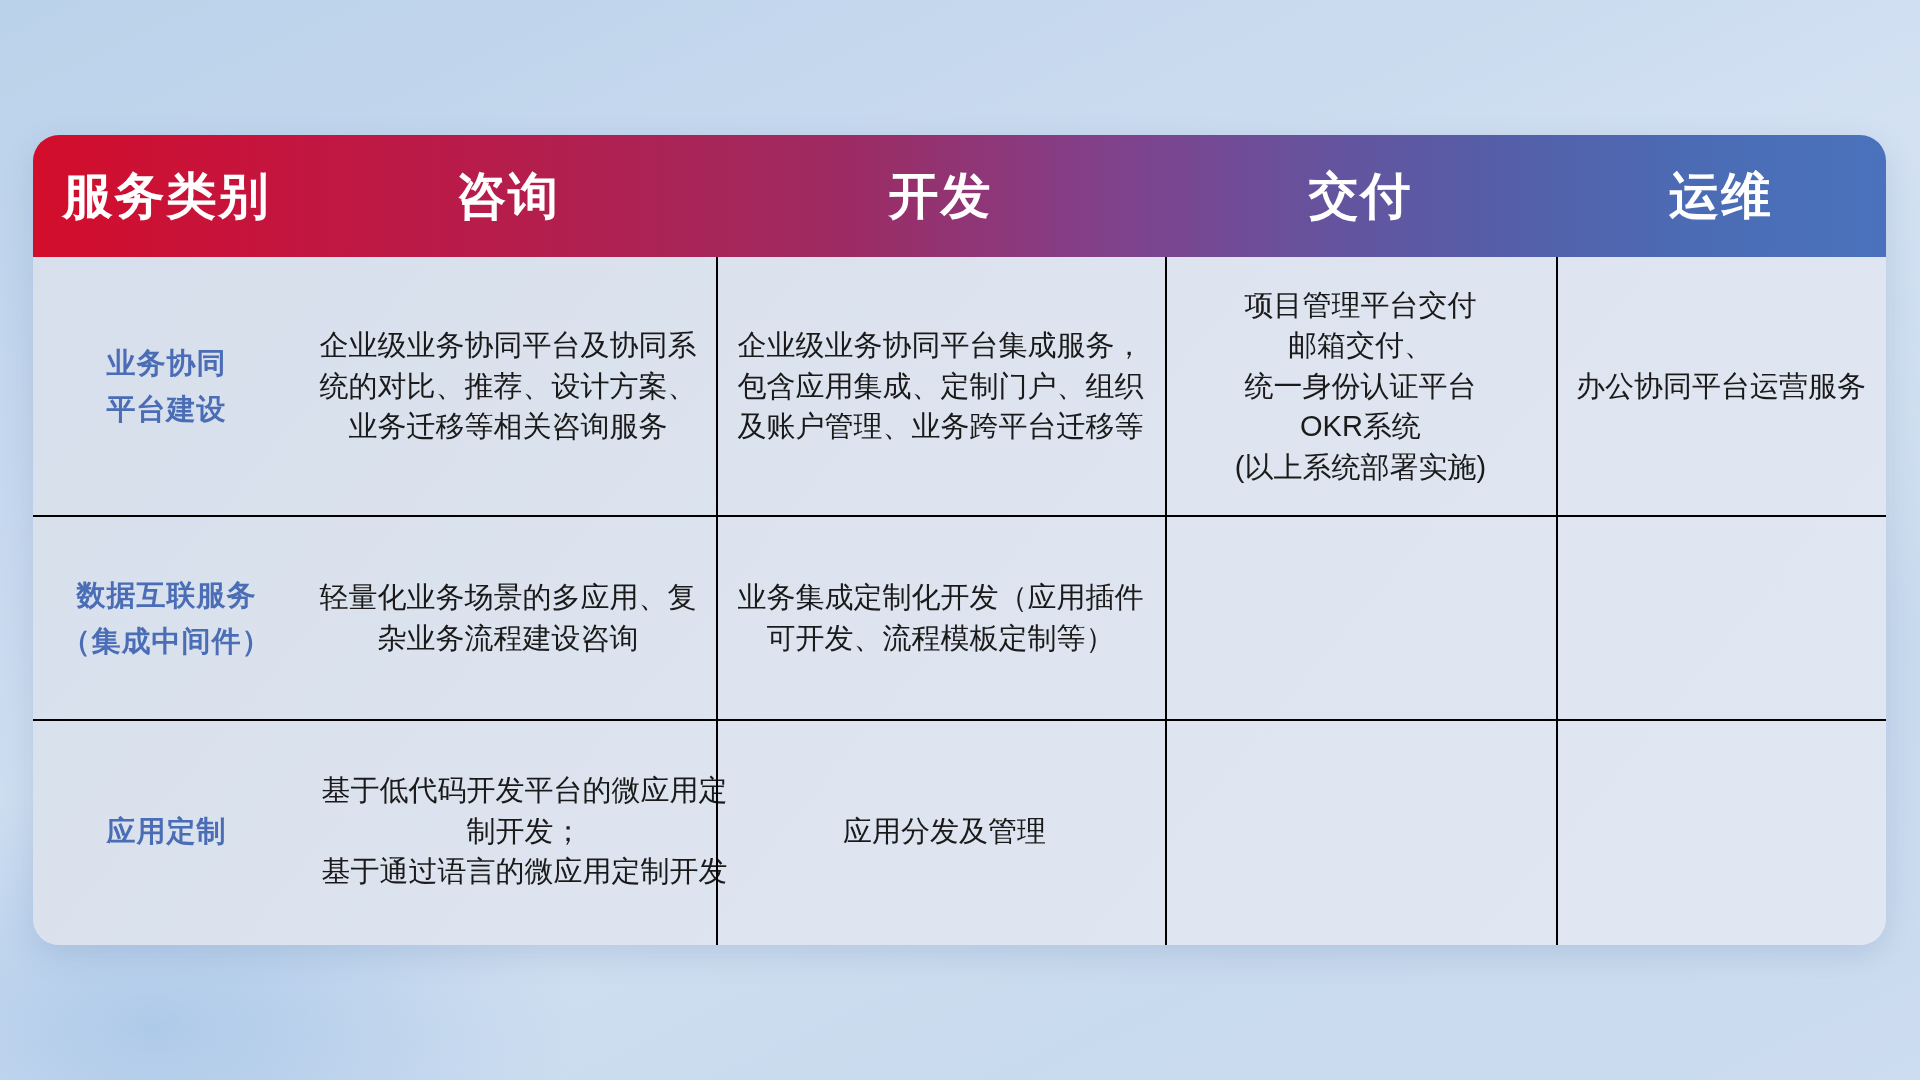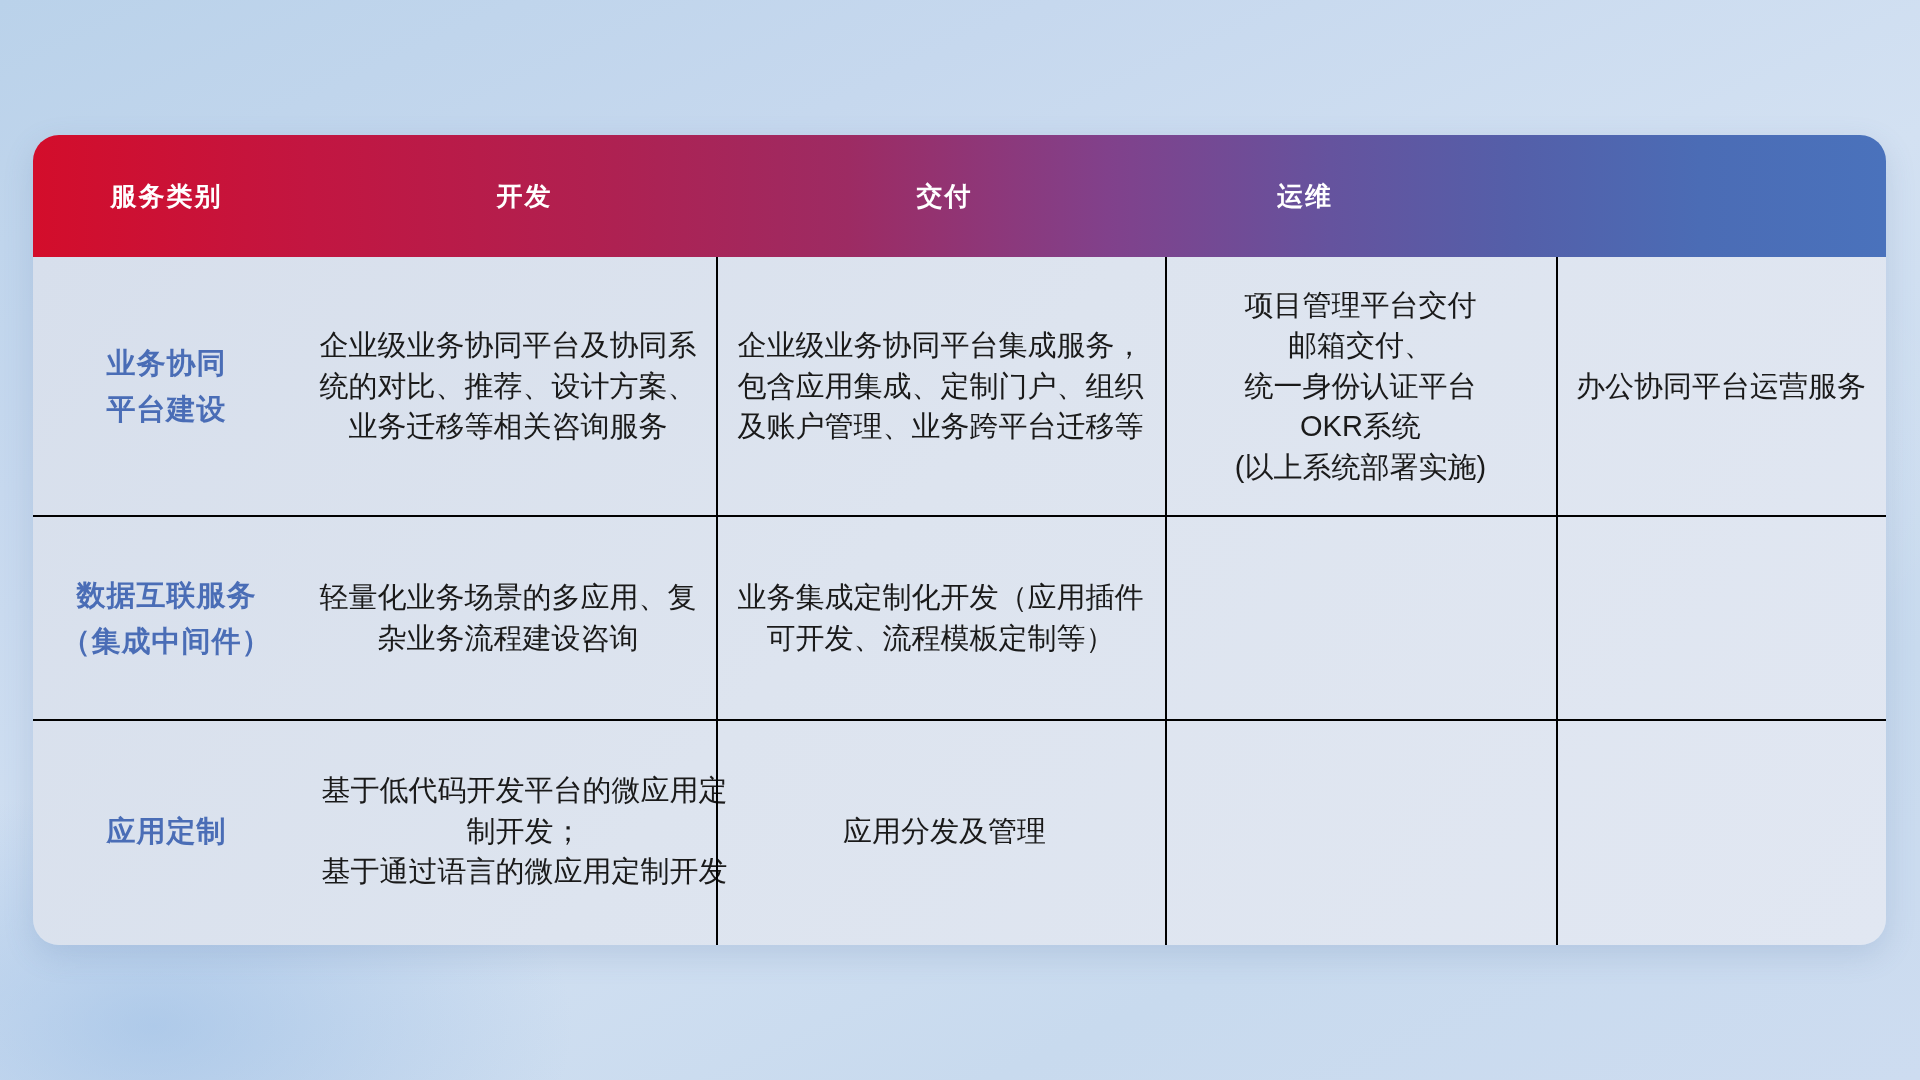--- a/index.html
+++ b/index.html
@@ -26,21 +26,21 @@
     height: 122px;
     border-radius: 26px 26px 0 0;
     background: linear-gradient(90deg,
       #d30d2b 0%, #c21641 15%, #b02050 30%, #9d2b63 44%,
       #81418b 58%, #65539e 70%, #545fa9 80%, #4b6cb5 90%, #4a72bc 100%);
     overflow: hidden;
   }
   .header-cell {
     display: flex; align-items: center; justify-content: center;
     color: #ffffff;
-    font-size: 26px;
+    font-size: 50px;
     font-weight: bold;
     letter-spacing: 2px;
   }
 
   .table-body {
     position: relative;
     height: 688px;
     background: linear-gradient(130deg, #d7dfec 0%, #dde4ef 45%, #e1e7f2 100%);
     border-radius: 0 0 26px 26px;
     overflow: hidden;
@@ -83,20 +83,21 @@
   .vd-3 { left: 82.19%; }
 </style>
 </head>
 <body>
 
 <div class="slide">
   <div class="service-table">
 
     <div class="table-header">
       <div class="header-cell c1">服务类别</div>
+      <div class="header-cell c2">咨询</div>
       <div class="header-cell c3">开发</div>
       <div class="header-cell c4">交付</div>
       <div class="header-cell c5">运维</div>
     </div>
 
     <div class="table-body">
 
       <div class="body-row row-1">
         <div class="cell cell-category c1">业务协同
 平台建设</div>

